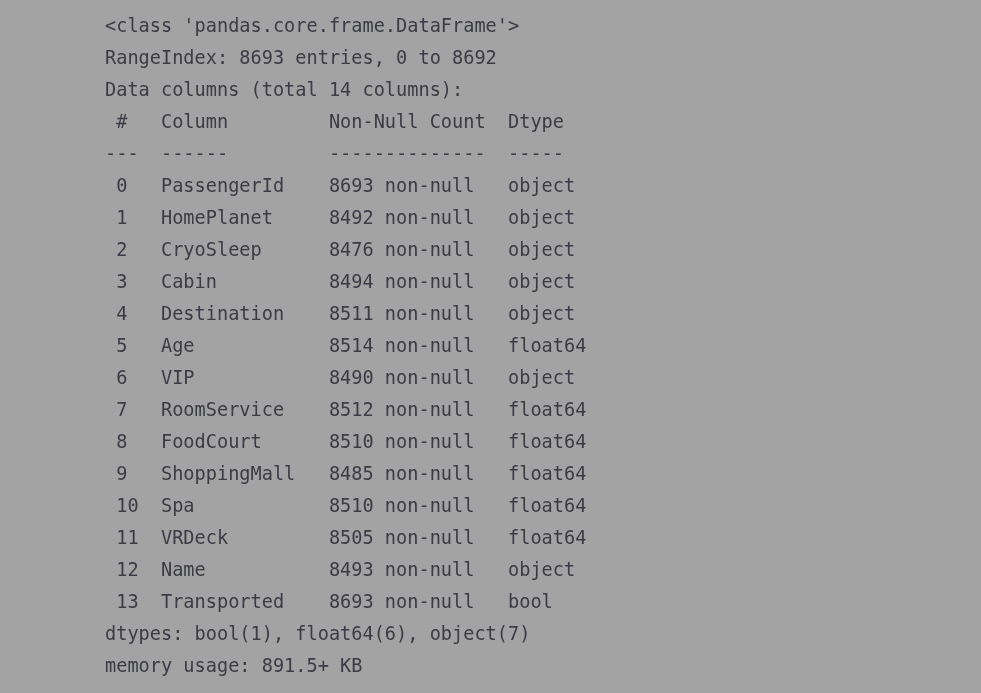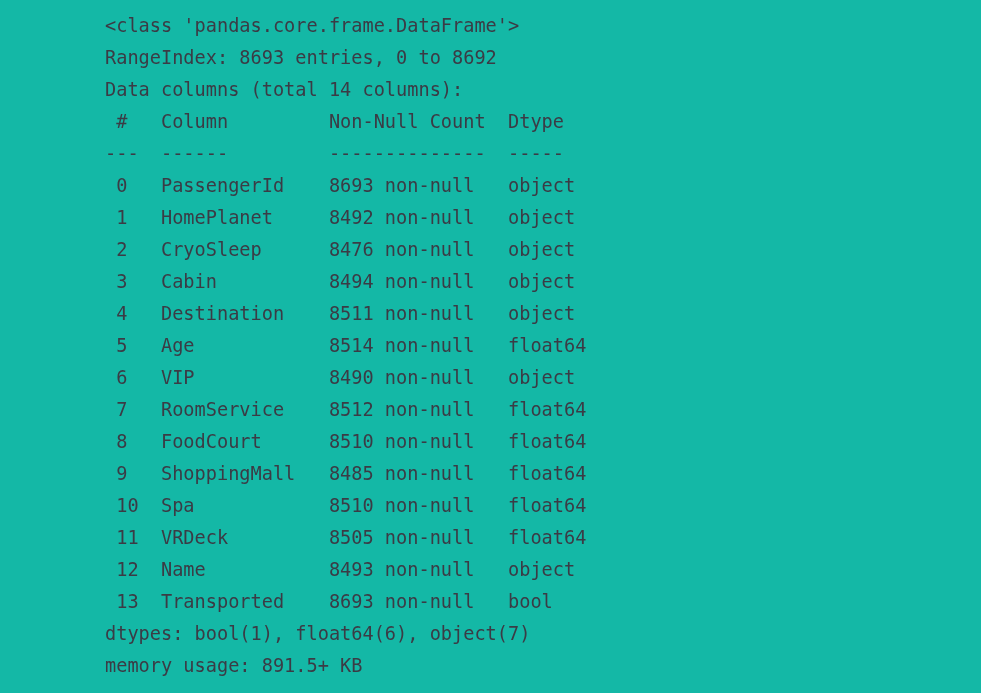--- a/index.html
+++ b/index.html
@@ -11,21 +11,21 @@
   body {
     width: 981px;
     height: 693px;
     overflow: hidden;
     font-family: "DejaVu Sans Mono", "Liberation Mono", monospace;
   }
   .output-console {
     box-sizing: border-box;
     width: 981px;
     height: 693px;
-    background: #14b8a6;
+    background: #a3a3a3;
     padding: 10px 0 0 105px;
   }
   pre.info-block {
     margin: 0;
     padding: 0;
     font-family: "DejaVu Sans Mono", "Liberation Mono", monospace;
     font-size: 18.6px;
     line-height: 32px;
     color: #3b3b45;
     white-space: pre;

